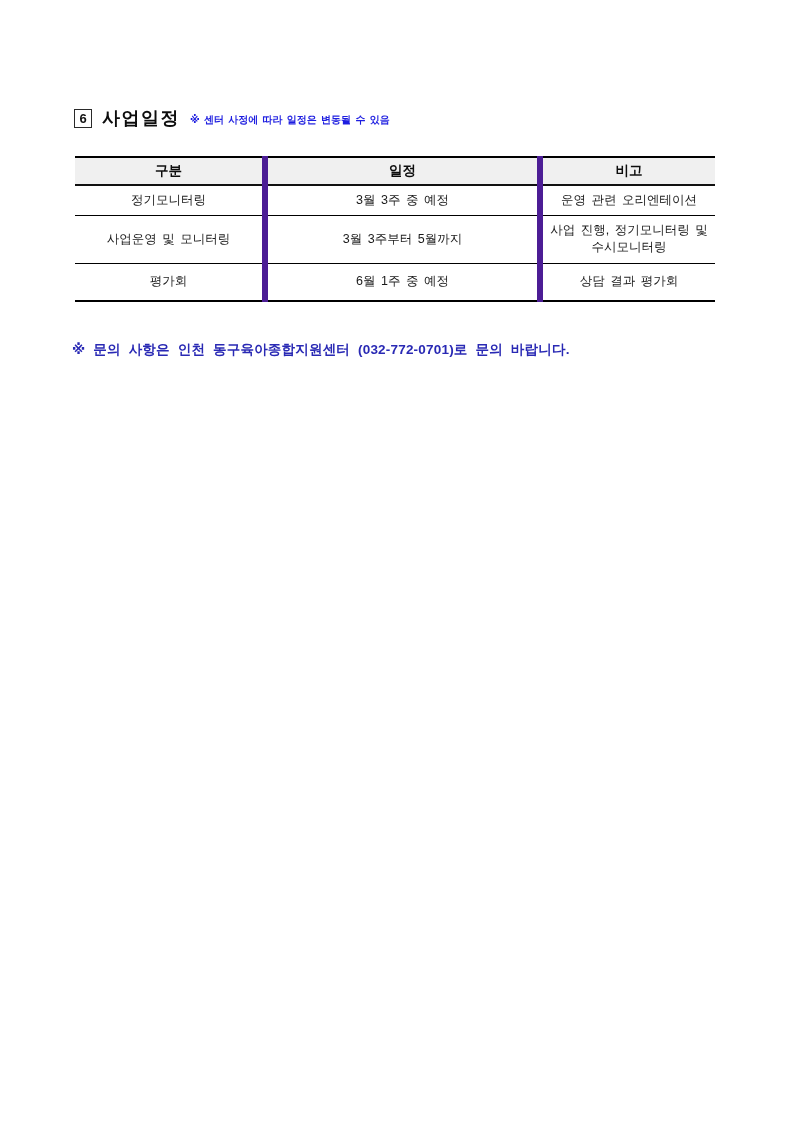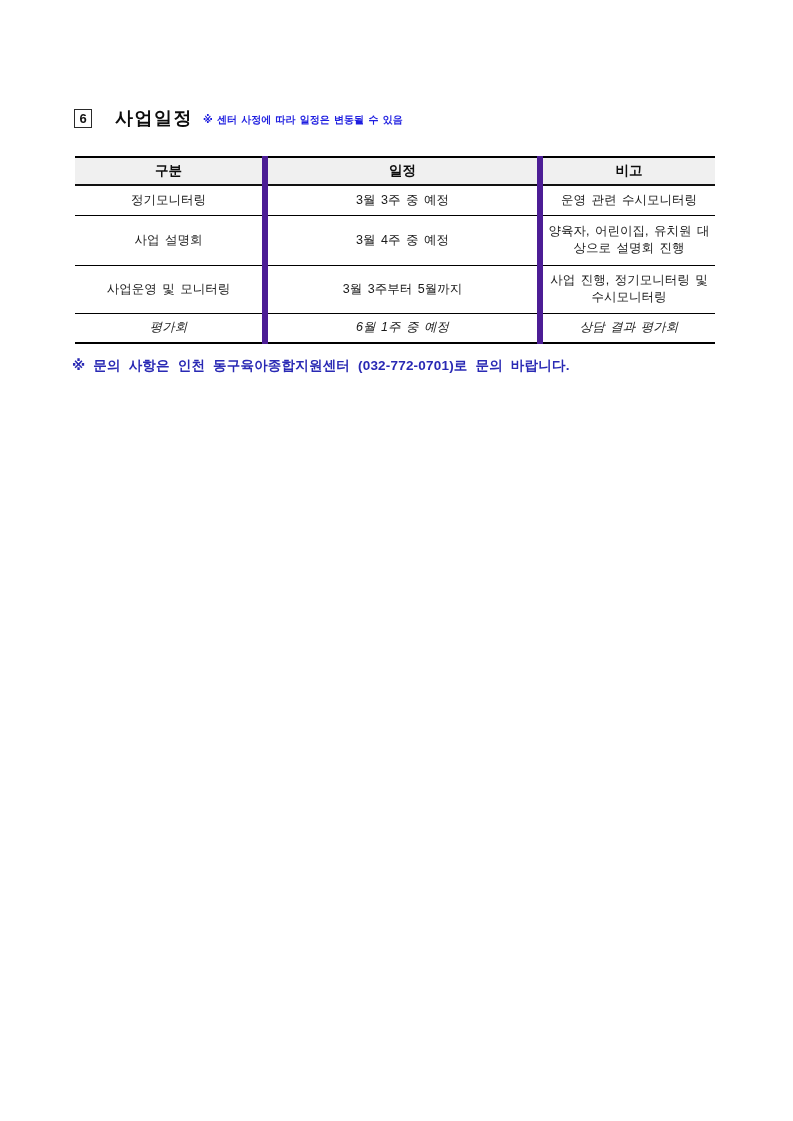--- a/index.html
+++ b/index.html
@@ -25,21 +25,21 @@
   .num-box {
     width: 18px; height: 19px;
     border: 1.5px solid #2a2a2a;
     display: flex; align-items: center; justify-content: center;
     font-size: 13px; font-weight: 700; color: #111;
     margin-top: 1px;
   }
   .doc-title {
     font-size: 18px; font-weight: 800; color: #0d0d0d;
     letter-spacing: 1.5px;
-    margin-left: 23px;
+    margin-left: 10px;
     white-space: nowrap;
   }
   .title-note {
     font-size: 10px; font-weight: 700;
     color: #1e1ee0;
     margin-left: 10px; margin-top: 4px;
     word-spacing: 1.5px;
     white-space: nowrap;
   }
 
@@ -70,26 +70,26 @@
     border-bottom: 2px solid #111;
     padding-left: 48px;
   }
   table.schedule th { font-size: 13.5px; font-weight: 700; color: #0d0d0d; }
   table.schedule td { font-size: 12.5px; color: #1a1a1a; }
   table.schedule tbody tr { border-bottom: 1px solid #000; }
   table.schedule tbody tr:last-child { border-bottom: none; }
   tr.r1 { height: 30px; }
   tr.r2 { height: 50px; }
   tr.r3 { height: 48px; }
-  tr.r4 { height: 30px; font-style: italic; }
+  tr.r4 { height: 38px; }
   td.wrap { word-break: break-all; }
 
   
   .footer-note {
-    position: absolute; top: 357px; left: 72px;
+    position: absolute; top: 341px; left: 72px;
     font-size: 13.5px; font-weight: 700;
     color: #2929b4;
     word-spacing: 4px;
     letter-spacing: 0.2px;
     white-space: nowrap;
   }
 </style>
 </head>
 <body>
 
@@ -113,26 +113,21 @@
       <tr>
         <th>구분</th>
         <th>일정</th>
         <th>비고</th>
       </tr>
     </thead>
     <tbody>
       <tr class="r1">
         <td>정기모니터링</td>
         <td>3월 3주 중 예정</td>
-        <td class="wrap">운영 관련 수시모니터링</td>
-      </tr>
-      <tr class="r2">
-        <td>사업 설명회</td>
-        <td>3월 4주 중 예정</td>
-        <td class="wrap">양육자, 어린이집, 유치원 대상으로 설명회 진행</td>
+        <td class="wrap">운영 관련 오리엔테이션</td>
       </tr>
       <tr class="r3">
         <td>사업운영 및 모니터링</td>
         <td>3월 3주부터 5월까지</td>
         <td class="wrap">사업 진행, 정기모니터링 및 수시모니터링</td>
       </tr>
       <tr class="r4">
         <td>평가회</td>
         <td>6월 1주 중 예정</td>
         <td class="wrap">상담 결과 평가회</td>

